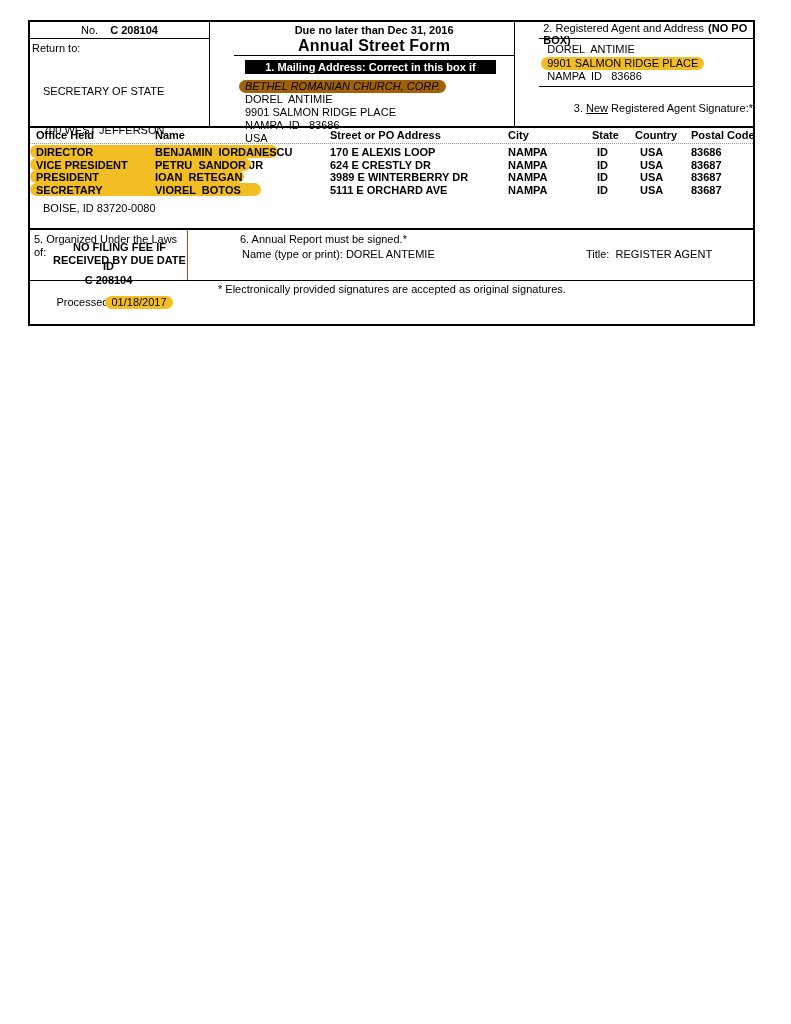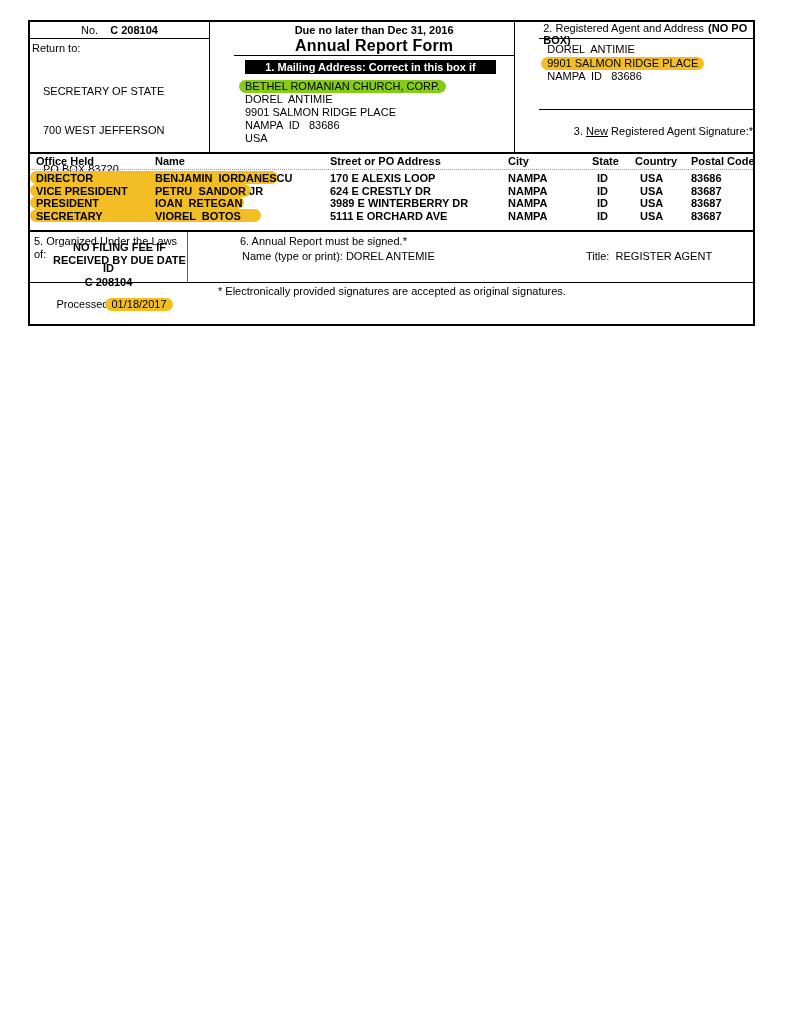--- a/index.html
+++ b/index.html
@@ -9,21 +9,21 @@
     font-family:"Liberation Sans", sans-serif; font-size:11px; color:#000;
     overflow:hidden;
   }
   .form {
     position:absolute; left:28px; top:20px; width:727px; height:306px;
     border:2px solid #000; display:flex; flex-direction:column; background:#fff;
   }
   .u { text-decoration:underline; }
 
   
-  .top { height:130px; display:flex;gap:24px; }
+  .top { height:104px; display:flex;gap:24px; }
   .col1 { width:183px; border-right:1px solid #000; display:flex; flex-direction:column; }
   .col1-head { height:17px; border-bottom:1px solid #000; text-align:center; line-height:16px; }
   .col1-head .num { font-weight:bold; margin-left:12px; }
   .return-label { padding:3px 0 0 2px; }
   .return-addr { padding:5px 0 0 13px; line-height:13px; white-space:pre; }
   .no-fee { margin-top:auto; padding-bottom:4px; text-align:center; font-weight:bold; line-height:13px; }
 
   .col2 { width:286px; border-right:1px solid #000; }
   .col2-head { height:34px; border-bottom:1px solid #000; text-align:center; padding-top:2px; }
   .due-line { font-weight:bold; font-size:11px; line-height:13px; }
@@ -103,25 +103,25 @@
         </div>
         <div class="no-fee">
           <div>NO FILING FEE IF</div>
           <div>RECEIVED BY DUE DATE</div>
         </div>
       </div>
 
       <div class="col2">
         <div class="col2-head">
           <div class="due-line">Due no later than Dec 31, 2016</div>
-          <div class="form-title">Annual Report Form</div>
+          <div class="form-title">Annual Street Form</div>
         </div>
         <div class="blackbar">1. Mailing Address: Correct in this box if needed.</div>
         <div class="mail-lines">
-          <div><span class="hl" style="background: #84cc16;">BETHEL ROMANIAN CHURCH, CORP.</span></div>
+          <div><span class="hl" style="background: #a16207; font-style: italic;">BETHEL ROMANIAN CHURCH, CORP.</span></div>
           <div>DOREL  ANTIMIE</div>
           <div>9901 SALMON RIDGE PLACE</div>
           <div>NAMPA  ID   83686</div>
           <div>USA</div>
         </div>
       </div>
 
       <div class="col3">
         <div class="col3-head">
           <span>2. Registered Agent and Address</span><span class="npb">(NO PO BOX)</span>

